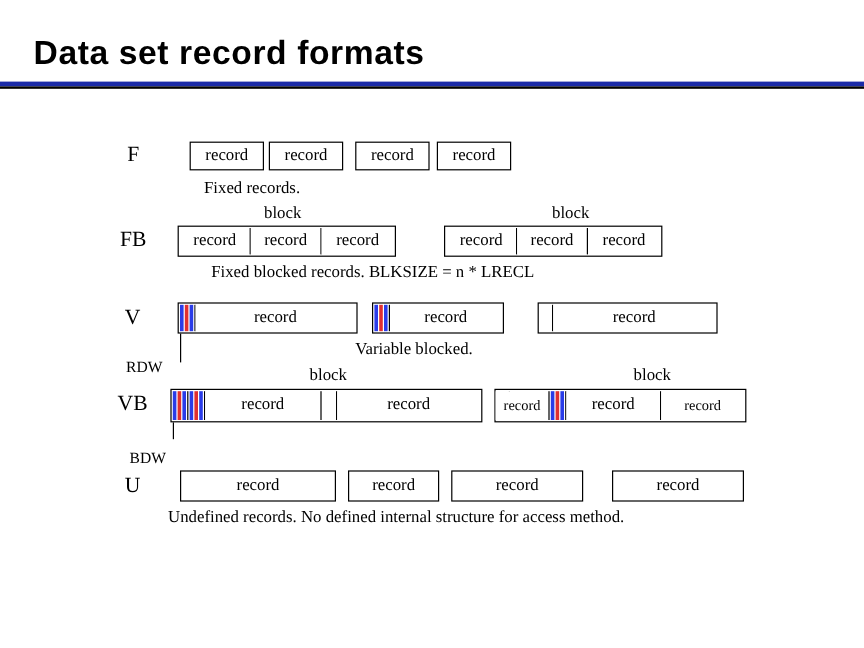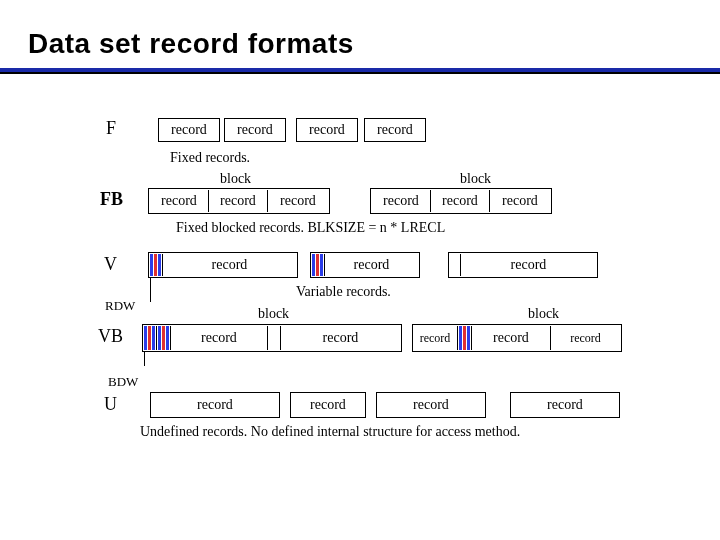--- a/index.html
+++ b/index.html
@@ -83,21 +83,21 @@
 <div class="title-rule-blue"></div>
 <div class="title-rule-black"></div>
 
 <div class="abs lbl" style="left:106px; top:118px;">F</div>
 <div class="abs recbox" style="left:158px; top:118px; width:62px; height:24px;">record</div>
 <div class="abs recbox" style="left:224px; top:118px; width:62px; height:24px;">record</div>
 <div class="abs recbox" style="left:296px; top:118px; width:62px; height:24px;">record</div>
 <div class="abs recbox" style="left:364px; top:118px; width:62px; height:24px;">record</div>
 <div class="abs note" style="left:170px; top:150px;">Fixed records.</div>
 
-<div class="abs lbl" style="left:100px; top:189px;font-weight:bold;">FB</div>
+<div class="abs lbl" style="left:100px; top:189px;">FB</div>
 <div class="abs note" style="left:220px; top:171px;">block</div>
 <div class="abs note" style="left:460px; top:171px;">block</div>
 
 <div class="abs bordonly" style="left:148px; top:188px; width:182px; height:26px;"></div>
 <div class="abs recbox" style="left:150px; top:190px; width:58px; height:22px; border:none;">record</div>
 <div class="abs" style="left:208px; top:190px; width:1px; height:22px; background:#000;"></div>
 <div class="abs recbox" style="left:209px; top:190px; width:58px; height:22px; border:none;">record</div>
 <div class="abs" style="left:267px; top:190px; width:1px; height:22px; background:#000;"></div>
 <div class="abs recbox" style="left:268px; top:190px; width:60px; height:22px; border:none;">record</div>
 
@@ -123,21 +123,21 @@
 <div class="vbar-blue" style="left:312px; top:254px; height:22px;"></div>
 <div class="vbar-red" style="left:316px; top:254px; height:22px;"></div>
 <div class="vbar-blue" style="left:320px; top:254px; height:22px;"></div>
 <div class="abs" style="left:324px; top:254px; width:1px; height:22px; background:#000;"></div>
 <div class="abs recbox" style="left:325px; top:254px; width:93px; height:22px; border:none;">record</div>
 
 <div class="abs bordonly" style="left:448px; top:252px; width:150px; height:26px;"></div>
 <div class="abs" style="left:460px; top:254px; width:1px; height:22px; background:#000;"></div>
 <div class="abs recbox" style="left:461px; top:254px; width:135px; height:22px; border:none;">record</div>
 
-<div class="abs note" style="left:296px; top:284px;">Variable records.</div>
+<div class="abs note" style="left:296px; top:284px;">Variable blocked.</div>
 
 <div class="abs note-sm" style="left:105px; top:298px;">RDW</div>
 <div class="abs" style="left:150px; top:278px; width:1px; height:24px; background:#000;"></div>
 
 <div class="abs lbl" style="left:98px; top:326px;">VB</div>
 <div class="abs note" style="left:258px; top:306px;">block</div>
 <div class="abs note" style="left:528px; top:306px;">block</div>
 
 <div class="abs bordonly" style="left:142px; top:324px; width:260px; height:28px;"></div>
 

